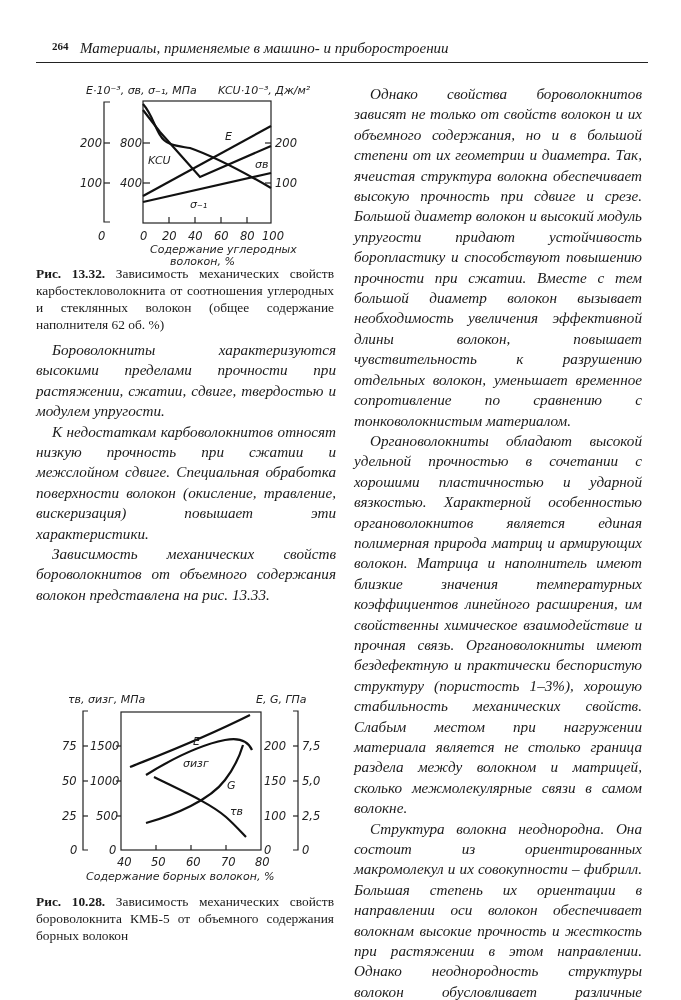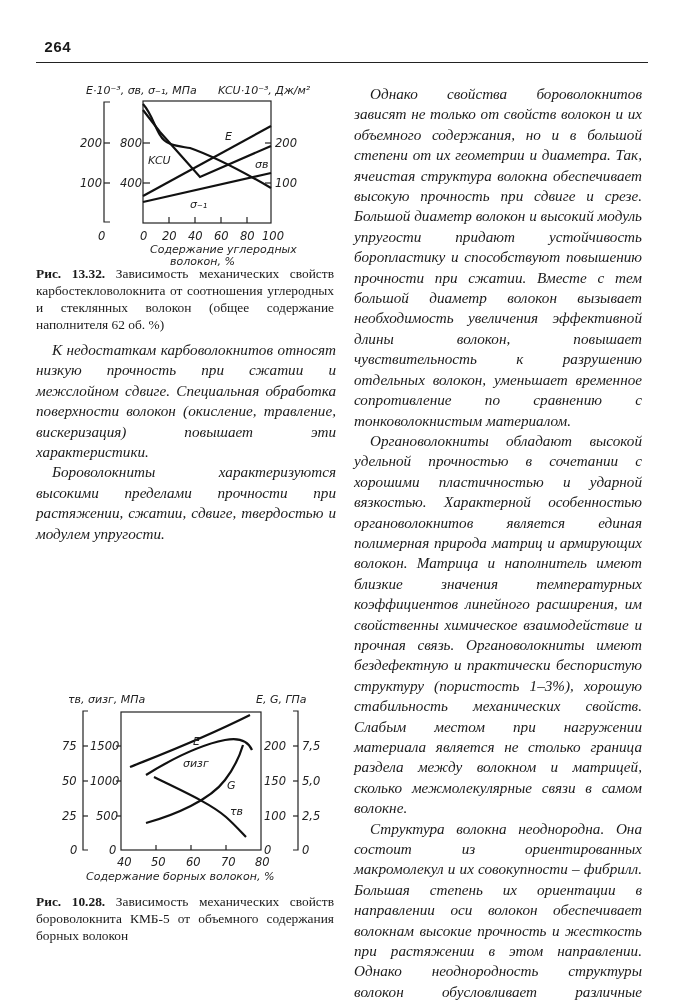--- a/index.html
+++ b/index.html
@@ -1,38 +1,39 @@
 <!DOCTYPE html>
 <html><head>
 <meta charset="utf-8">
 <style>
   html, body { margin:0; padding:0; background:#ffffff; }
   body { width:681px; height:1000px; position:relative; overflow:hidden;
          font-family:"Liberation Serif","DejaVu Serif",serif; color:#1a1a1a; }
   .header { position:absolute; left:36px; top:36px; width:612px; height:26px;
             border-bottom:1.5px solid #222; }
-  .page-num { position:absolute; left:8px; top:4px; font-weight:bold; font-size:15px;font-family:Liberation Mono, monospace; }
+  .page-num { position:absolute; left:16px; top:4px; font-weight:bold; font-size:11px; }
   .running-title { position:absolute; left:44px; top:4px; font-style:italic; font-size:15px; }
   .col-left { position:absolute; left:36px; top:340px; width:300px; }
   .col-right { position:absolute; left:354px; top:84px; width:288px; }
   .para { font-size:15.2px; line-height:20.4px; text-align:justify; margin:0; hyphens:manual; }
   .para.indent { text-indent:16px;font-style:italic; }
   .caption { position:absolute; font-size:13.4px; line-height:17px; text-align:justify; }
   .caption b { font-weight:bold; }
   .fig { position:absolute; }
   .axlbl { font-family:"DejaVu Sans",sans-serif; font-style:italic; font-size:11px; fill:#222; }
   .tick { font-family:"DejaVu Sans",sans-serif; font-style:italic; font-size:11.5px; fill:#222; }
   .curve { fill:none; stroke:#111; stroke-width:2.2; }
   .frame { fill:none; stroke:#222; stroke-width:1.2; }
 </style>
 </head>
 <body>
 
 <div class="header">
   <span class="page-num">264</span>
+  <span class="running-title">Материалы, применяемые в машино- и приборостроении</span>
 </div>
 
 <svg class="fig" style="left:60px; top:80px;" width="270" height="190" viewBox="0 0 270 190">
   <text class="axlbl" x="26" y="14">E·10⁻³, σв, σ₋₁, МПа</text>
   <text class="axlbl" x="158" y="14">KCU·10⁻³, Дж/м²</text>
 
   <polyline class="frame" points="50,22 44,22 44,142 50,142"></polyline>
   <line class="frame" x1="44" y1="63" x2="50" y2="63"></line>
   <line class="frame" x1="44" y1="103" x2="50" y2="103"></line>
 
@@ -71,22 +72,23 @@
   <text class="axlbl" x="195" y="88" font-size="13">σв</text>
   <text class="axlbl" x="130" y="128" font-size="13">σ₋₁</text>
 </svg>
 
 <div class="caption" style="left:36px; top:265px; width:298px;font-family:Liberation Serif, serif;">
   <b>Рис. 13.32.</b>
   <span>Зависимость механических свойств карбостекловолокнита от соотношения углеродных и стеклянных волокон (общее содержание наполнителя 62 об. %)</span>
 </div>
 
 <div class="col-left">
+  <p class="para indent">Бороволокниты характеризуются высокими пределами прочности при растяжении, сжатии, сдвиге, твердостью и модулем упругости.</p>
   <p class="para indent">К недостаткам карбоволокнитов относят низкую прочность при сжатии и межслойном сдвиге. Специальная обработка поверхности волокон (окисление, травление, вискеризация) повышает эти характеристики.</p>
-  <p class="para indent">Бороволокниты характеризуются высокими пределами прочности при растяжении, сжатии, сдвиге, твердостью и модулем упругости.</p>
+  <p class="para indent">Зависимость механических свойств бороволокнитов от объемного содержания волокон представлена на рис. 13.33.</p>
 </div>
 
 <svg class="fig" style="left:60px; top:685px;" width="275" height="200" viewBox="0 0 275 200">
   <text class="axlbl" x="8" y="18">τв, σизг, МПа</text>
   <text class="axlbl" x="196" y="18">E,   G, ГПа</text>
   <polyline class="frame" points="28,26 23,26 23,165 28,165"></polyline>
   <polyline class="frame" points="233,26 238,26 238,165 233,165"></polyline>
   <rect class="frame" x="61" y="27" width="140" height="138"></rect>
   <line class="frame" x1="61" y1="61" x2="56" y2="61"></line>
     <line class="frame" x1="61" y1="96" x2="56" y2="96"></line>

